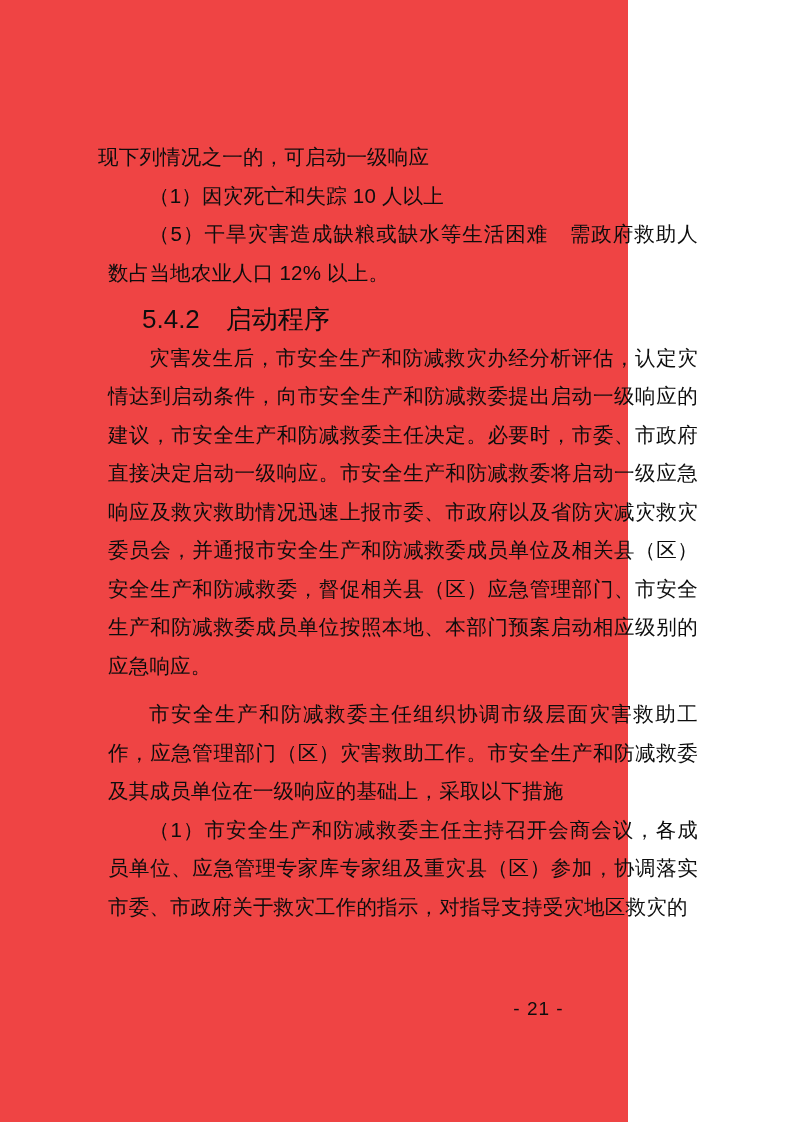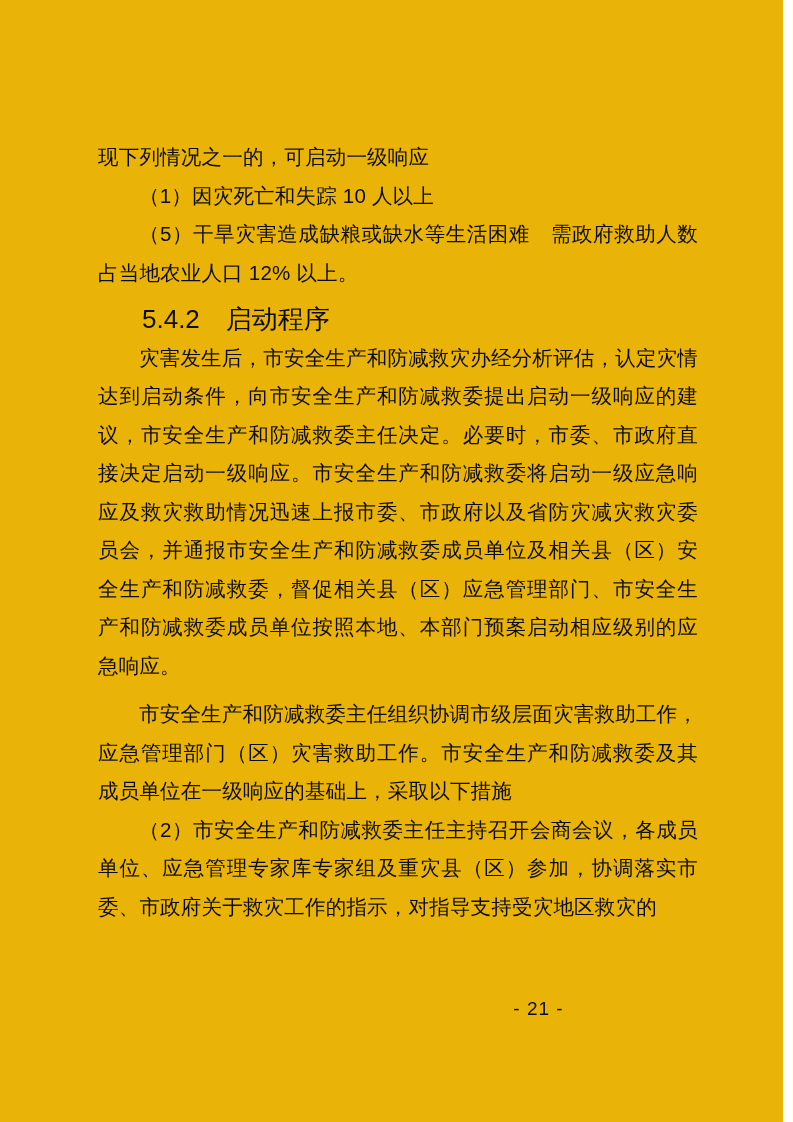--- a/index.html
+++ b/index.html
@@ -12,40 +12,41 @@
     height: 1122px;
     position: relative;
     font-family: "Liberation Sans", sans-serif;
     color: #0d0d0d;
     overflow: hidden;
   }
   .page {
     position: absolute;
     left: 0;
     top: 0;
-    width: 783px;
+    width: 628px;
     height: 1122px;
-    background: #eab308;
+    background: #ef4444;
   }
   .content {
     position: absolute;
     left: 98px;
     top: 138px;
     width: 600px;
   }
   .para {
     font-size: 20.5px;
     line-height: 38.5px;
     letter-spacing: 0.2px;
     margin: 0;
     text-align: justify;
     text-justify: inter-ideograph;
   }
   .indent {
     text-indent: 41px;
+    margin-left: 10px;
   }
   .heading {
     font-size: 26px;
     line-height: 38.5px;
     margin: 0;
     padding-left: 44px;
   }
   .gap-small {
     height: 8px;
   }
@@ -81,20 +82,20 @@
     <div class="gap-small"></div>
 
     <p class="heading">5.4.2　启动程序</p>
 
     <p class="para indent">灾害发生后，市安全生产和防减救灾办经分析评估，认定灾情达到启动条件，向市安全生产和防减救委提出启动一级响应的建议，市安全生产和防减救委主任决定。必要时，市委、市政府直接决定启动一级响应。市安全生产和防减救委将启动一级应急响应及救灾救助情况迅速上报市委、市政府以及省防灾减灾救灾委员会，并通报市安全生产和防减救委成员单位及相关县（区）安全生产和防减救委，督促相关县（区）应急管理部门、市安全生产和防减救委成员单位按照本地、本部门预案启动相应级别的应急响应。</p>
 
     <div class="gap-med"></div>
 
 
     <p class="para indent">市安全生产和防减救委主任组织协调市级层面灾害救助工作，应急管理部门（区）灾害救助工作。市安全生产和防减救委及其成员单位在一级响应的基础上，采取以下措施</p>
-    <p class="para indent">（2）市安全生产和防减救委主任主持召开会商会议，各成员单位、应急管理专家库专家组及重灾县（区）参加，协调落实市委、市政府关于救灾工作的指示，对指导支持受灾地区救灾的</p>
+    <p class="para indent">（1）市安全生产和防减救委主任主持召开会商会议，各成员单位、应急管理专家库专家组及重灾县（区）参加，协调落实市委、市政府关于救灾工作的指示，对指导支持受灾地区救灾的</p>
 
   </div>
 
   <div class="footer">
     <span class="footer-inner">- 21 -</span>
   </div>
 </div>
 
 </body></html>

